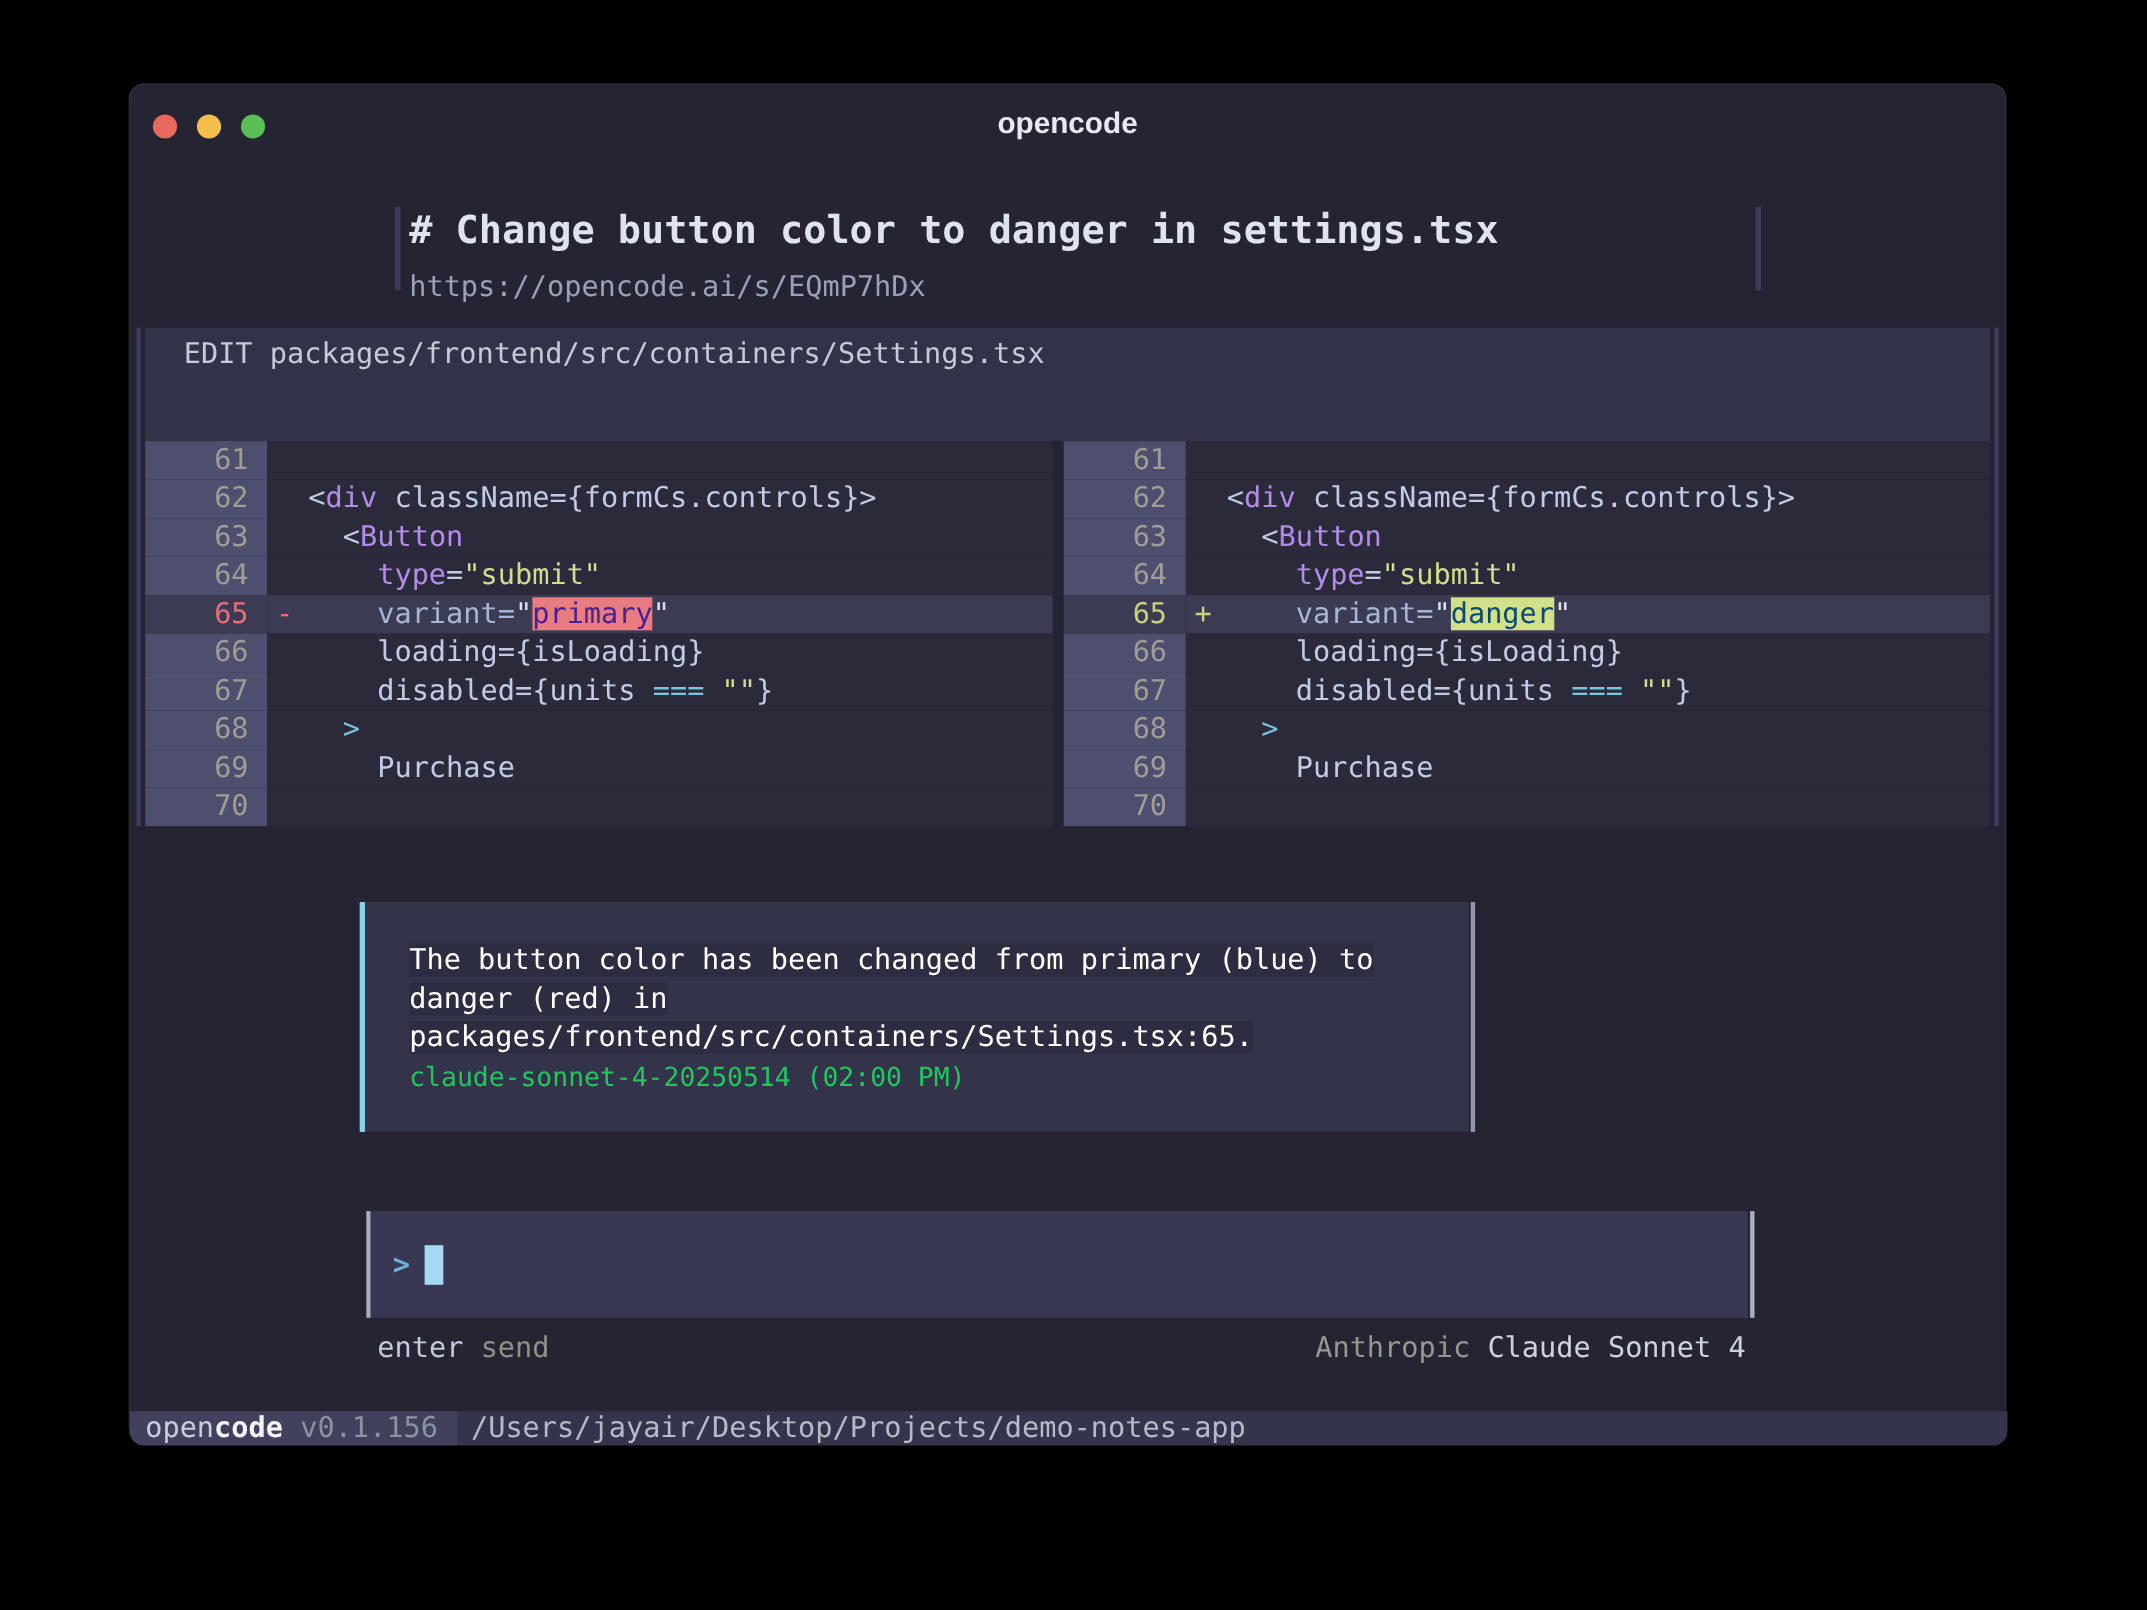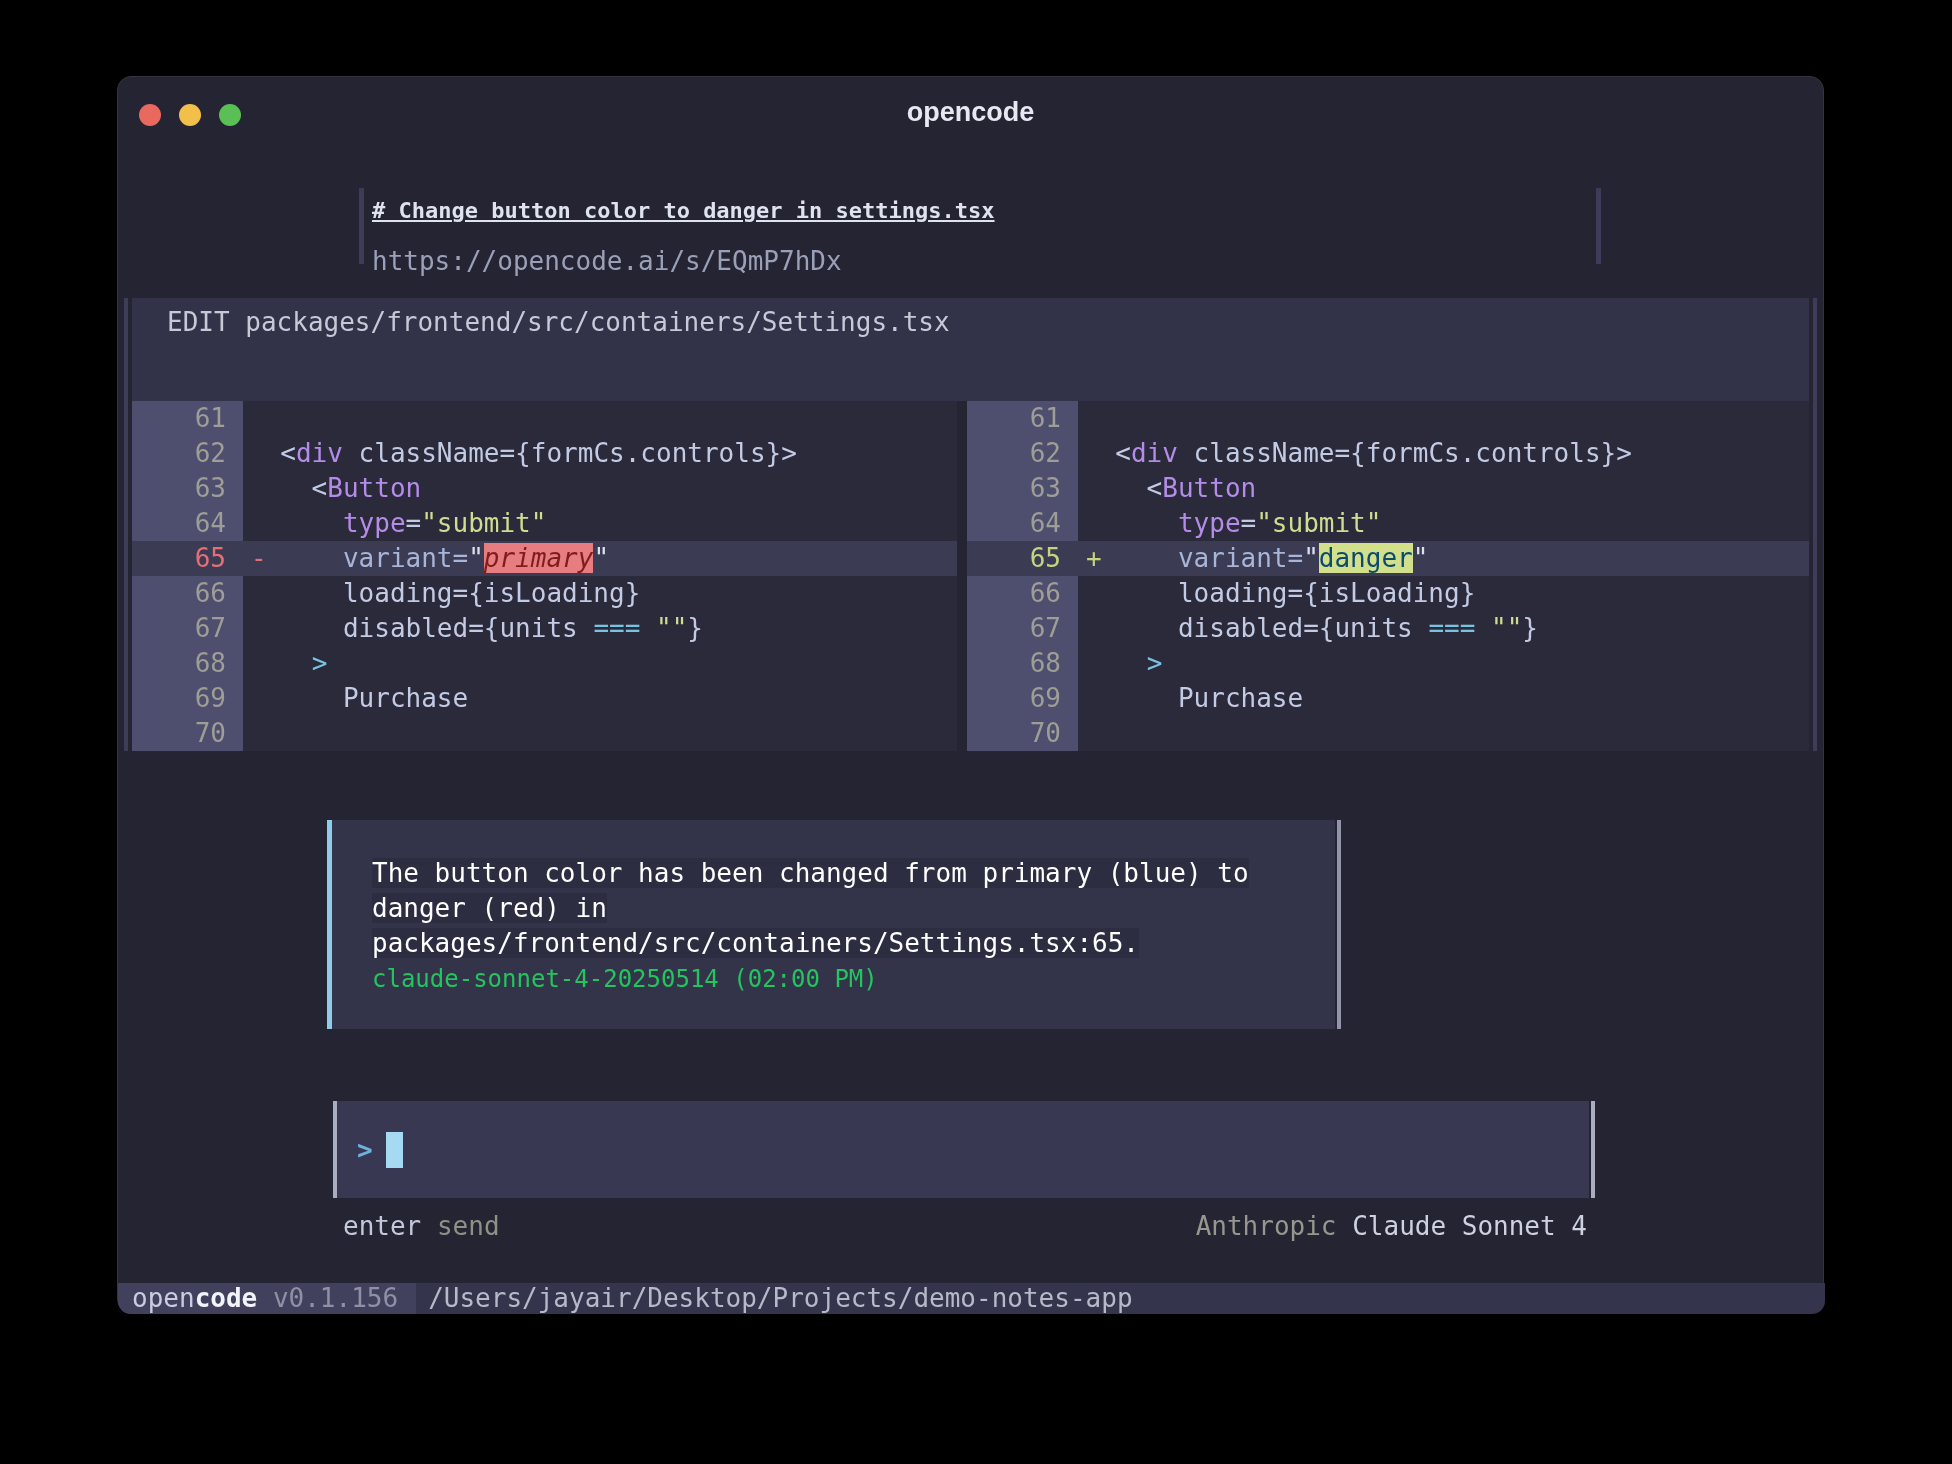--- a/index.html
+++ b/index.html
@@ -15,21 +15,21 @@
   .tl.close{left:21px;background:#e9695f;}
   .tl.min{left:61px;background:#f2bf4b;}
   .tl.max{left:101px;background:#5abf55;}
   #win-title{
     position:absolute;left:0;top:20px;width:100%;text-align:center;
     font-family:"Liberation Sans",sans-serif;font-weight:bold;font-size:27px;color:#e6e9f2;
   }
   
   .hbar{position:absolute;width:5px;height:76px;top:111px;background:#3c3c58;}
   .hbar.left{left:241px;} .hbar.right{left:1478px;}
-  #prompt-title{position:absolute;left:254px;top:117px;font-size:22px;line-height:33px;font-weight:bold;color:#dfe3f0;white-space:pre;text-decoration:underline;}
+  #prompt-title{position:absolute;left:254px;top:117px;font-size:35px;line-height:33px;font-weight:bold;color:#dfe3f0;white-space:pre;}
   #prompt-url{position:absolute;left:254px;top:168px;font-size:26px;line-height:33px;color:#9aa0b8;white-space:pre;}
   
   .vline{position:absolute;width:4px;background:#3d3d5a;top:221px;height:453px;}
   .vline.l{left:6px;} .vline.r{left:1695px;}
   #edit-header{
     position:absolute;left:14px;top:221px;width:1677px;height:103px;background:#323249;
     font-size:26px;color:#c6cad6;padding:8px 0 0 35px;line-height:33px;white-space:pre;
   }
   .diff-half{position:absolute;top:324px;display:grid;grid-auto-rows:35px;}
   #diff-left{left:14px;grid-template-columns:111px 714px;}
@@ -43,21 +43,21 @@
   .gutter-cell.hl.del{color:#e56f76;}
   .gutter-cell.hl.add{color:#c6d37e;}
   .marker{position:absolute;left:8px;top:0;}
   .marker.del{color:#e56f76;} .marker.add{color:#c6d37e;}
   .tk-def{color:#c3cbe4;}
   .tk-tag{color:#b48ce8;}
   .tk-str{color:#cedd90;}
   .tk-op{color:#7ac3e0;}
   .tk-att{color:#a8b5d6;}
   .tk-q{color:#dce1ee;}
-  .tk-delword{background:#e87d81;color:#7f1d1d;font-style:italic;}
+  .tk-delword{background:#e87d81;color:#4c1d95;}
   .tk-addword{background:#d2e08c;color:#0c4a6e;}
   
   #msg-bar{position:absolute;left:209px;top:743px;width:5px;height:209px;background:#8ecdea;}
   #msg-box{position:absolute;left:214px;top:743px;width:1003px;height:209px;background:#333349;}
   #msg-rline{position:absolute;left:1219px;top:743px;width:4px;height:209px;background:#9095ab;}
   .msg-line{position:absolute;left:254px;font-size:26px;line-height:35px;color:#ffffff;white-space:pre;}
   .msg-line span{background:rgba(0,0,0,0.10);}
   #msg-meta{position:absolute;left:254px;top:885px;font-size:24px;line-height:35px;color:#22c55e;white-space:pre;}
   
   #input-lline{position:absolute;left:215px;top:1024px;width:4px;height:97px;background:#a8adc0;}

